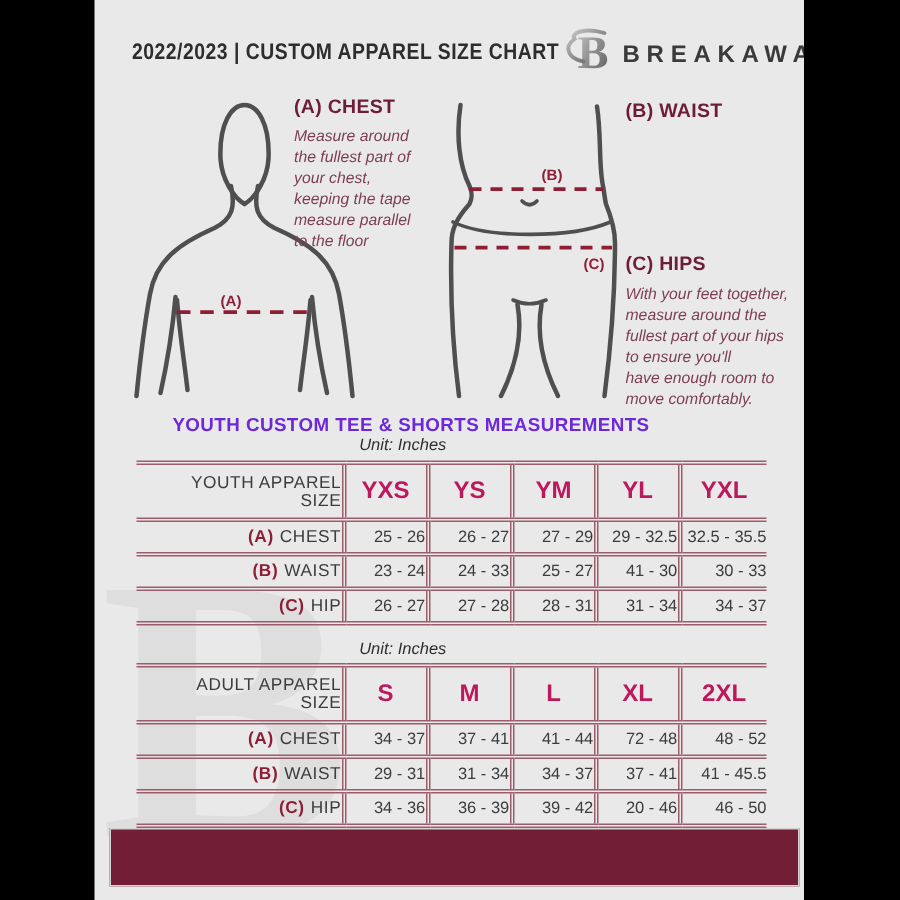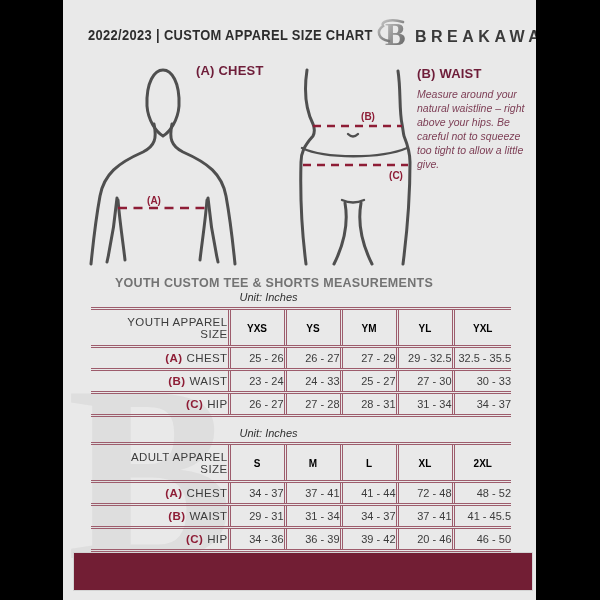--- a/index.html
+++ b/index.html
@@ -48,36 +48,36 @@
   .m-head{font-size:13px;font-weight:bold;color:var(--accent-maroon);letter-spacing:0.2px;margin-bottom:6px;}
   .m-desc{
     font-size:10.5px;font-style:italic;color:var(--body-mauve);
     line-height:1.34;white-space:pre-line;
   }
   .blk-chest{left:133px;top:63px;width:88px;}
   .blk-waist{left:354px;top:66px;width:110px;}
   .blk-hips{left:354px;top:168px;width:114px;}
 
   
-  .sect-title{left:0;top:0;width:422px;text-align:center;font-size:12.5px;font-weight:bold;color:#737373;letter-spacing:0.3px;}
+  .sect-title{left:0;top:0;width:422px;text-align:center;font-size:12.5px;font-weight:bold;color:#6d28d9;letter-spacing:0.3px;}
   .sect-unit{left:0;top:0;width:411px;text-align:center;font-size:11px;font-style:italic;color:#2f2f2f;}
   .t-youth-title{top:276px;} .t-youth-unit{top:291px;}
   .t-adult-title{top:412px;} .t-adult-unit{top:427px;}
   .size-table{border-collapse:collapse;table-layout:fixed;width:420px;background:transparent;}
   .tbl-youth{left:28px;top:307px;} .tbl-adult{left:28px;top:442px;}
   .size-table th,.size-table td{
     border-top:3px double var(--table-line);
     border-bottom:3px double var(--table-line);
     font-weight:normal;color:#3c3c3c;
   }
   .size-table th:not(:first-child),.size-table td:not(:first-child){border-left:3px double var(--table-line);}
   .size-table th{padding:6px 0 5px 0;}
   .size-table td{padding:4px 0;}
   .size-table .c-label{text-align:right;padding-left:11px;font-size:11.5px;letter-spacing:0.4px;}
-  .size-table .c-size{text-align:center;font-size:10px;font-weight:bold;color:#000000;}
+  .size-table .c-size{text-align:center;font-size:16px;font-weight:bold;color:#be185d;}
   .size-table .c-val{text-align:right;font-size:11px;}
   .pfx{font-weight:bold;color:var(--line-maroon);margin-right:4px;}
 
   
   .footer-bar{
     left:10px;top:552px;width:460px;height:39px;
     background:var(--footer-bar);
     border:1px solid #d4d4d4;
     z-index:2;
   }
@@ -132,24 +132,29 @@
       </g>
       <g font-family="Liberation Sans, sans-serif" font-size="10" font-weight="bold" fill="var(--line-maroon)" text-anchor="middle">
         <text x="91" y="146">(A)</text>
         <text x="305" y="62">(B)</text>
         <text x="333" y="121">(C)</text>
       </g>
     </svg>
 
     <div class="layer m-block blk-chest">
       <div class="m-head">(A) CHEST</div>
+      <div class="m-desc">Measure around the fullest part of your chest, keeping the tape measure parallel to the floor</div>
     </div>
     <div class="layer m-block blk-waist">
       <div class="m-head">(B) WAIST</div>
-      <div class="m-desc">Measure around your natural waistline – right above your hips. Be careful not to squeeze too tight to allow a little give.</div>
+    </div>
+    <div class="layer m-block blk-hips">
+      <div class="m-head">(C) HIPS</div>
+      <div class="m-desc">With your feet together, measure around the fullest part of your hips to ensure you'll
+have enough room to move comfortably.</div>
     </div>
 
     <div class="layer sect-title t-youth-title">YOUTH CUSTOM TEE &amp; SHORTS MEASUREMENTS</div>
     <div class="layer sect-unit t-youth-unit">Unit: Inches</div>
 
     <table class="layer size-table tbl-youth">
       <colgroup>
           <col style="width:138px">
           <col style="width:56px">
           <col style="width:56px">
@@ -172,21 +177,21 @@
         <td class="c-val">26 - 27</td>
         <td class="c-val">27 - 29</td>
         <td class="c-val">29 - 32.5</td>
         <td class="c-val">32.5 - 35.5</td>
       </tr>
       <tr>
         <td class="c-label"><span class="pfx">(B)</span><span>WAIST</span></td>
         <td class="c-val">23 - 24</td>
         <td class="c-val">24 - 33</td>
         <td class="c-val">25 - 27</td>
-        <td class="c-val">27 - 30</td>
+        <td class="c-val">41 - 30</td>
         <td class="c-val">30 - 33</td>
       </tr>
       <tr>
         <td class="c-label"><span class="pfx">(C)</span><span>HIP</span></td>
         <td class="c-val">26 - 27</td>
         <td class="c-val">27 - 28</td>
         <td class="c-val">28 - 31</td>
         <td class="c-val">31 - 34</td>
         <td class="c-val">34 - 37</td>
       </tr>

